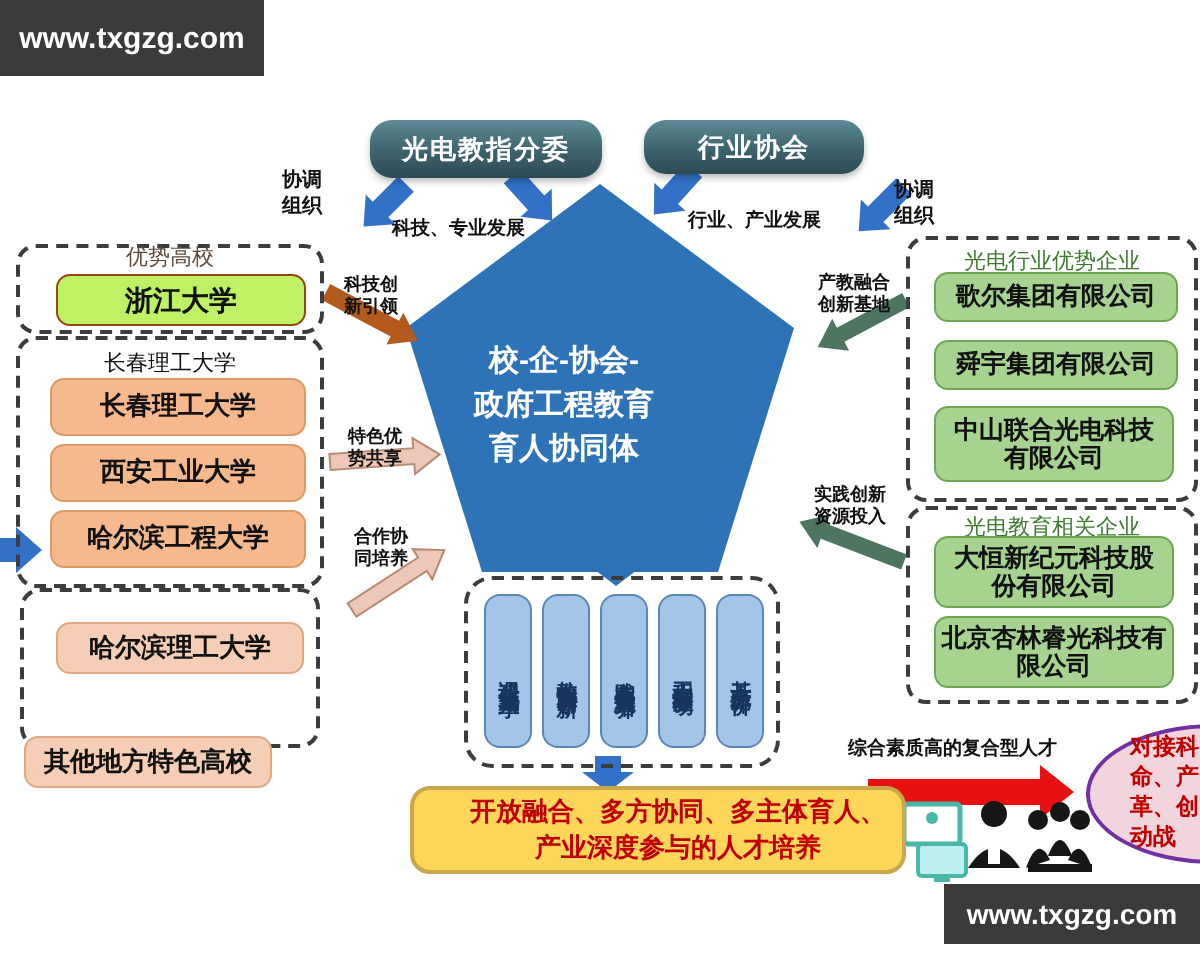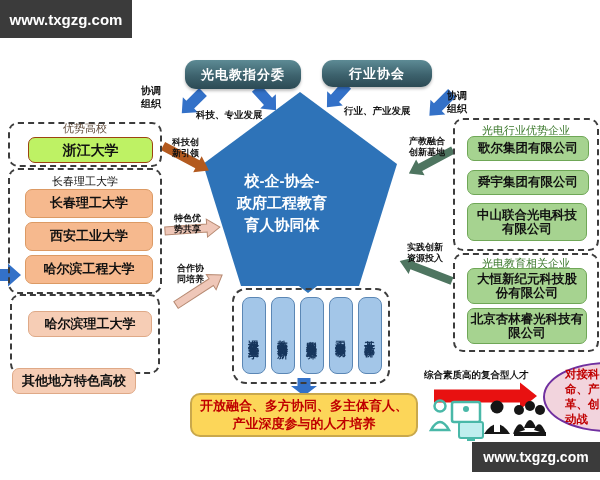--- a/index.html
+++ b/index.html
@@ -171,21 +171,21 @@
   </div>
 
   <div class="abs dashed" style="left:232px;top:288px;width:154px;height:92px;border-radius:14px;">
     <div class="strat" style="left:8px;top:7px;width:22px;height:75px;">课程优化集成共享</div>
     <div class="strat" style="left:37px;top:7px;width:22px;height:75px;">教学方法协同创新</div>
     <div class="strat" style="left:66px;top:7px;width:22px;height:75px;">实践创新意识培养</div>
     <div class="strat" style="left:95px;top:7px;width:22px;height:75px;">工程案例引导驱动</div>
     <div class="strat" style="left:124px;top:7px;width:22px;height:75px;">基于产出多元评价</div>
   </div>
 
-  <div class="abs outcome" style="left:190px;top:393px;width:224px;height:40px;">
+  <div class="abs outcome" style="left:205px;top:393px;width:224px;height:40px;padding-left:20px;">
     <span>开放融合、多方协同、多主体育人、</span>
     <span>产业深度参与的人才培养</span>
   </div>
 
   <div class="abs goal" style="left:543px;top:362px;width:128px;height:70px;">
     <span>对接科</span>
     <span>命、产</span>
     <span>革、创</span>
     <span>动战</span>
   </div>

